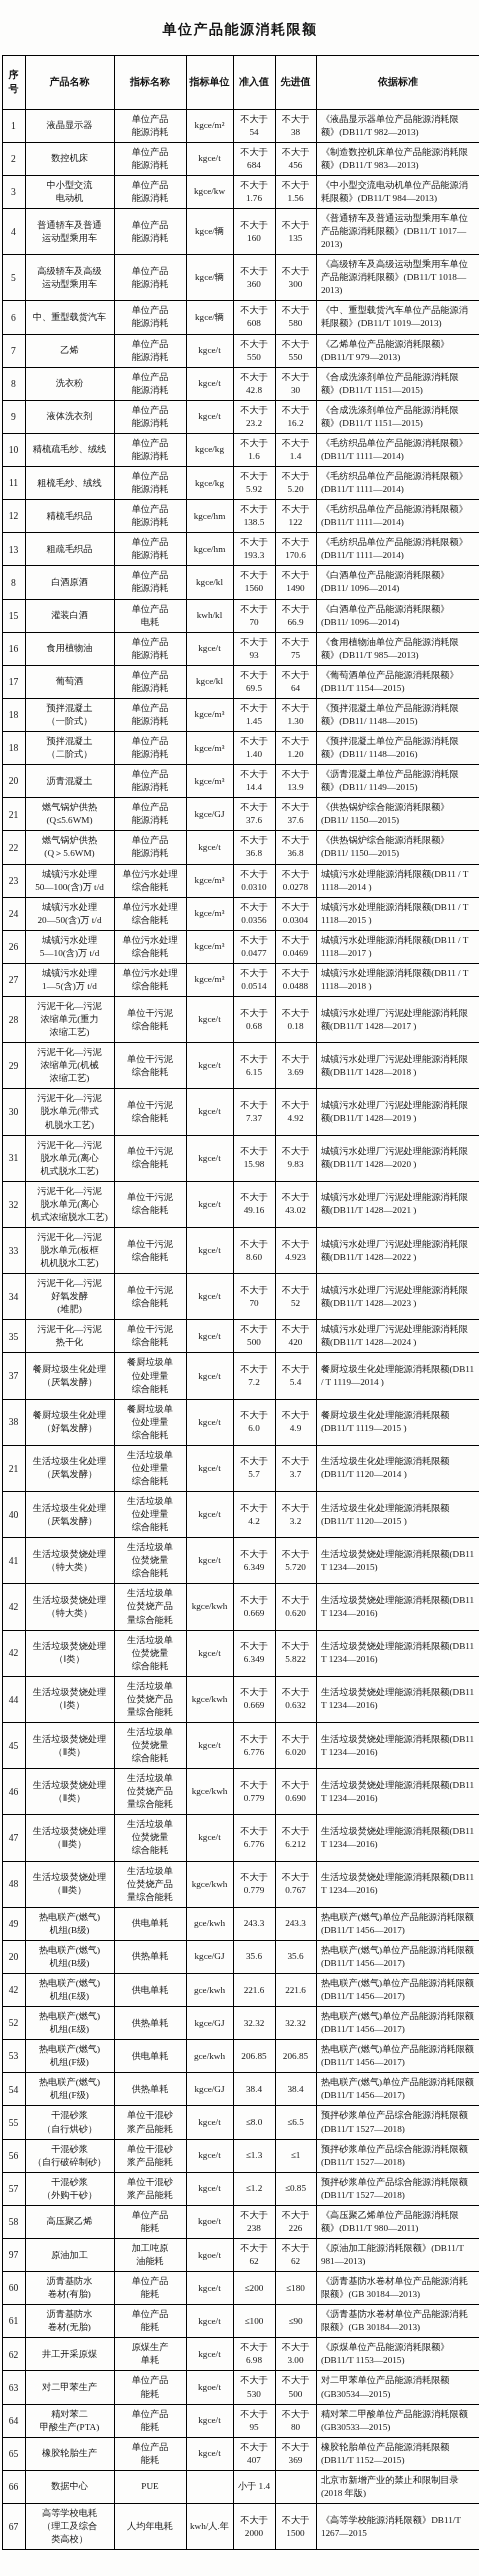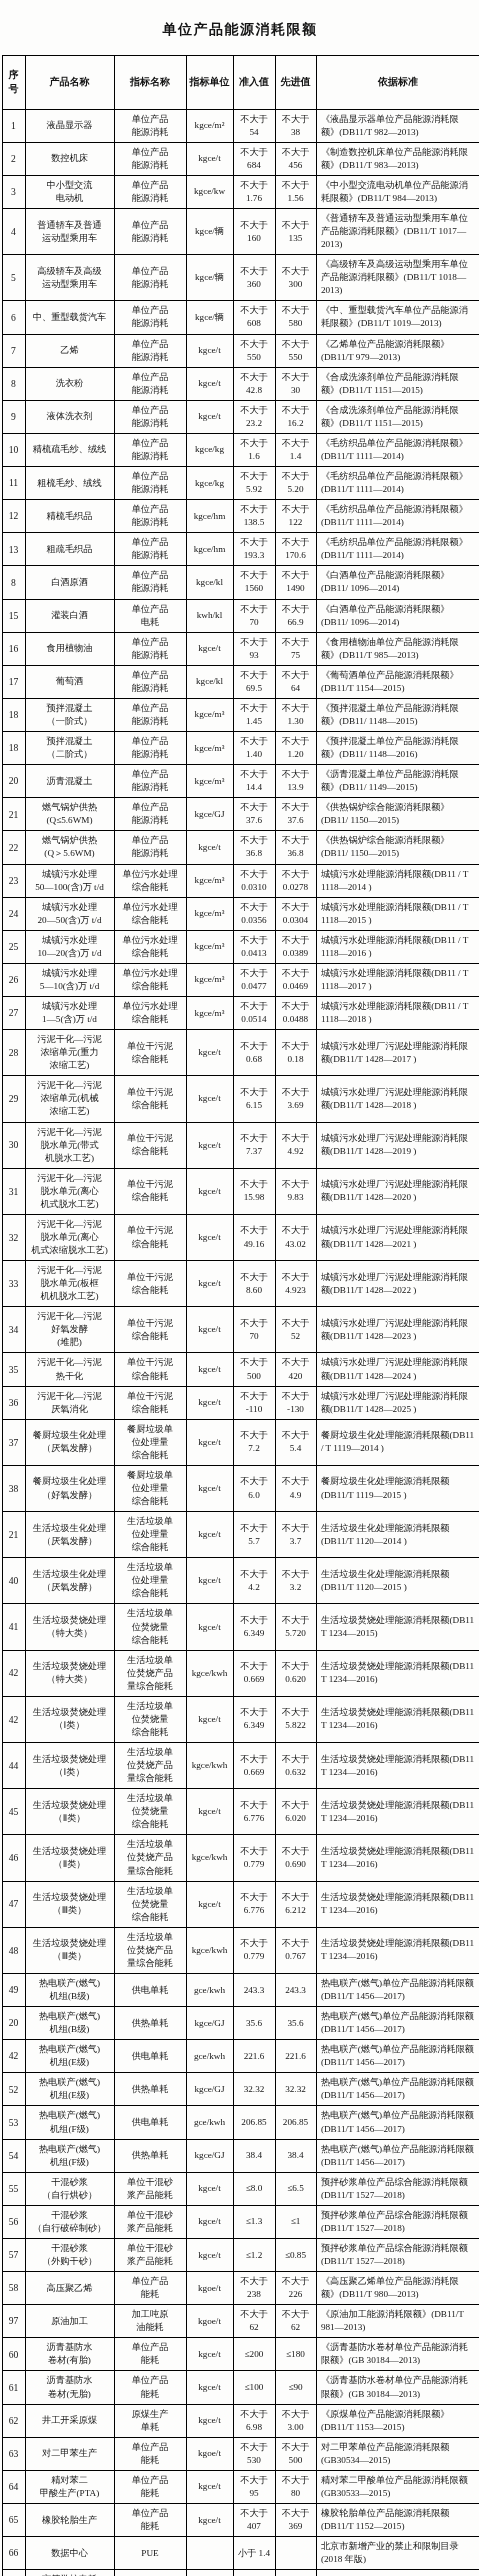--- a/index.html
+++ b/index.html
@@ -377,33 +377,20 @@
           <td class="col-indicator">单位污水处理
 综合能耗</td>
           <td class="col-unit">kgce/m³</td>
           <td class="col-entry">不大于
 0.0356</td>
           <td class="col-advanced">不大于
 0.0304</td>
           <td class="col-standard">城镇污水处理能源消耗限额(DB11 / T 1118—2015 )</td>
         </tr>
         <tr>
-          <td class="col-no">25</td>
-          <td class="col-product">城镇污水处理
-10—20(含)万 t/d</td>
-          <td class="col-indicator">单位污水处理
-综合能耗</td>
-          <td class="col-unit">kgce/m³</td>
-          <td class="col-entry">不大于
-0.0413</td>
-          <td class="col-advanced">不大于
-0.0389</td>
-          <td class="col-standard">城镇污水处理能源消耗限额(DB11 / T 1118—2016 )</td>
-        </tr>
-        <tr>
           <td class="col-no">26</td>
           <td class="col-product">城镇污水处理
 5—10(含)万 t/d</td>
           <td class="col-indicator">单位污水处理
 综合能耗</td>
           <td class="col-unit">kgce/m³</td>
           <td class="col-entry">不大于
 0.0477</td>
           <td class="col-advanced">不大于
 0.0469</td>
@@ -525,33 +512,20 @@
           <td class="col-product">污泥干化—污泥
 热干化</td>
           <td class="col-indicator">单位干污泥
 综合能耗</td>
           <td class="col-unit">kgce/t</td>
           <td class="col-entry">不大于
 500</td>
           <td class="col-advanced">不大于
 420</td>
           <td class="col-standard">城镇污水处理厂污泥处理能源消耗限额(DB11/T 1428—2024 )</td>
-        </tr>
-        <tr>
-          <td class="col-no">36</td>
-          <td class="col-product">污泥干化—污泥
-厌氧消化</td>
-          <td class="col-indicator">单位干污泥
-综合能耗</td>
-          <td class="col-unit">kgce/t</td>
-          <td class="col-entry">不大于
--110</td>
-          <td class="col-advanced">不大于
--130</td>
-          <td class="col-standard">城镇污水处理厂污泥处理能源消耗限额(DB11/T 1428—2025 )</td>
         </tr>
         <tr>
           <td class="col-no">37</td>
           <td class="col-product">餐厨垃圾生化处理
 （厌氧发酵）</td>
           <td class="col-indicator">餐厨垃圾单
 位处理量
 综合能耗</td>
           <td class="col-unit">kgce/t</td>
           <td class="col-entry">不大于
@@ -810,21 +784,21 @@
         <tr>
           <td class="col-no">58</td>
           <td class="col-product">高压聚乙烯</td>
           <td class="col-indicator">单位产品
 能耗</td>
           <td class="col-unit">kgoe/t</td>
           <td class="col-entry">不大于
 238</td>
           <td class="col-advanced">不大于
 226</td>
-          <td class="col-standard">《高压聚乙烯单位产品能源消耗限额》(DB11/T 980—2013)</td>
+          <td class="col-standard">《高压聚乙烯单位产品能源消耗限额》(DB11/T 980—2011)</td>
         </tr>
         <tr>
           <td class="col-no">97</td>
           <td class="col-product">原油加工</td>
           <td class="col-indicator">加工吨原
 油能耗</td>
           <td class="col-unit">kgoe/t</td>
           <td class="col-entry">不大于
 62</td>
           <td class="col-advanced">不大于

